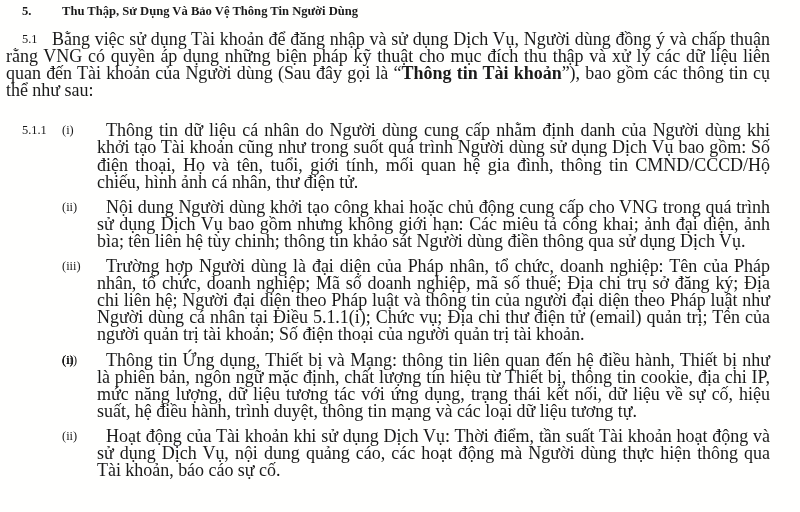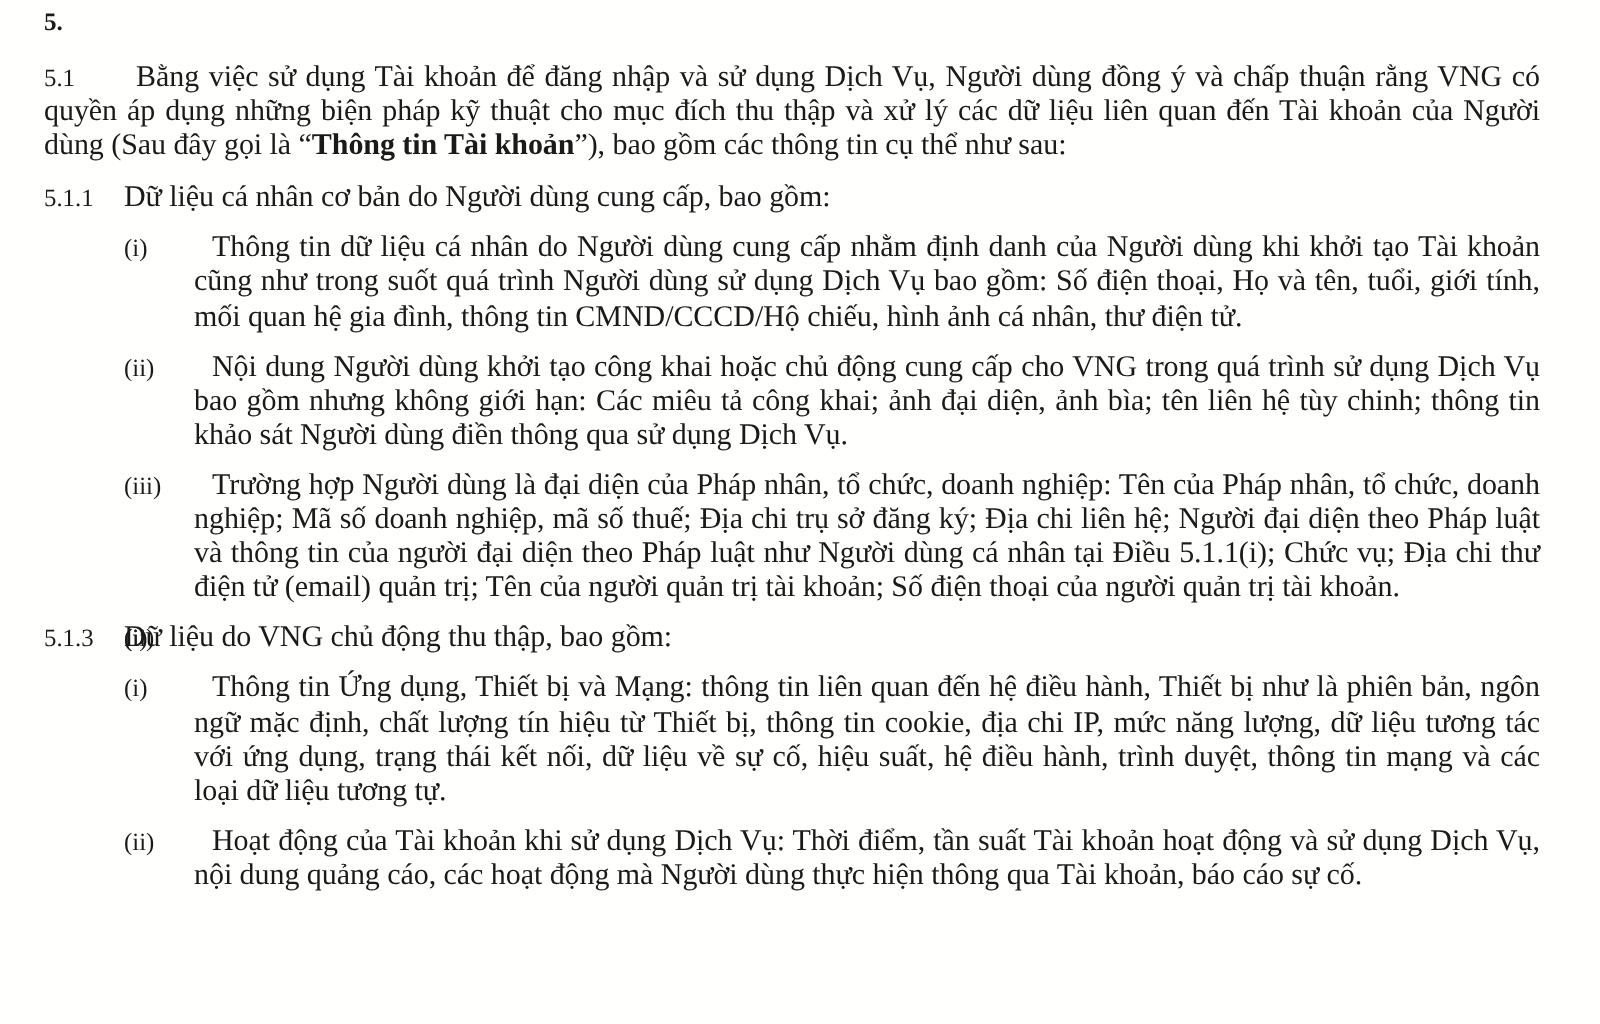--- a/index.html
+++ b/index.html
@@ -32,21 +32,21 @@
   
   .block {
     position: relative;
     box-sizing: border-box;
   }
 
   .block p {
     margin: 0;
     text-align: justify;
     text-justify: inter-word;
-    font-size: 15px;
+    font-size: 18px;
     line-height: 17.1px;
     letter-spacing: -0.03px;
   }
 
   
   .heading-block {
     padding-left: 22px;
     margin-bottom: 11px;
   }
   .heading-block .row {
@@ -62,23 +62,23 @@
   }
   .heading-text {
     font-weight: bold;
     font-size: 12.6px;
     line-height: 17px;
     white-space: nowrap;
   }
 
   
   .clause-1 {
-    padding-left: 22px;
+    padding-left: 6px;
     padding-right: 30px;
-    margin-bottom: 9px;
+    margin-bottom: 23px;
   }
   .clause-1 p {
     text-indent: 46px;
   }
   .clause-1 .num {
     position: absolute;
     left: 22px;
     top: 0;
     font-size: 12.4px;
     line-height: 17.1px;
@@ -124,31 +124,31 @@
 </style>
 </head>
 <body>
 
 <div class="page">
   <div class="doc-body">
 
     <div class="block heading-block">
       <div class="row">
         <span class="heading-num">5.</span>
+        <span class="heading-text">Thu Thập, Sử Dụng Và Bảo Vệ Thông Tin Người Dùng</span>
       </div>
     </div>
 
     <div class="block clause-1">
       <span class="num">5.1</span>
       <p><span>Bằng việc sử dụng Tài khoản để đăng nhập và sử dụng Dịch Vụ, Người dùng đồng ý và chấp thuận rằng VNG có quyền áp dụng những biện pháp kỹ thuật cho mục đích thu thập và xử lý các dữ liệu liên quan đến Tài khoản của Người dùng (Sau đây gọi là “</span><b>Thông tin Tài khoản</b><span>”), bao gồm các thông tin cụ thể như sau:</span></p>
     </div>
 
     <div class="block clause-2">
       <span class="num">5.1.1</span>
-      <p>Dữ liệu cá nhân cơ bản do Người dùng cung cấp, bao gồm:</p>
     </div>
 
     <div class="block roman-item">
       <span class="marker">(i)</span>
       <p>Thông tin dữ liệu cá nhân do Người dùng cung cấp nhằm định danh của Người dùng khi khởi tạo Tài khoản cũng như trong suốt quá trình Người dùng sử dụng Dịch Vụ bao gồm: Số điện thoại, Họ và tên, tuổi, giới tính, mối quan hệ gia đình, thông tin CMND/CCCD/Hộ chiếu, hình ảnh cá nhân, thư điện tử.</p>
     </div>
 
     <div class="block roman-item">
       <span class="marker">(ii)</span>
       <p>Nội dung Người dùng khởi tạo công khai hoặc chủ động cung cấp cho VNG trong quá trình sử dụng Dịch Vụ bao gồm nhưng không giới hạn: Các miêu tả công khai; ảnh đại diện, ảnh bìa; tên liên hệ tùy chinh; thông tin khảo sát Người dùng điền thông qua sử dụng Dịch Vụ.</p>
@@ -161,24 +161,20 @@
 
 
     <div class="block roman-item">
       <span class="marker">(i)</span>
     </div>
 
     <div class="block roman-item">
       <span class="marker">(ii)</span>
     </div>
 
-    <div class="block clause-2">
-      <span class="num">5.1.3</span>
-      <p>Dữ liệu do VNG chủ động thu thập, bao gồm:</p>
-    </div>
 
     <div class="block roman-item">
       <span class="marker">(i)</span>
       <p>Thông tin Ứng dụng, Thiết bị và Mạng: thông tin liên quan đến hệ điều hành, Thiết bị như là phiên bản, ngôn ngữ mặc định, chất lượng tín hiệu từ Thiết bị, thông tin cookie, địa chi IP, mức năng lượng, dữ liệu tương tác với ứng dụng, trạng thái kết nối, dữ liệu về sự cố, hiệu suất, hệ điều hành, trình duyệt, thông tin mạng và các loại dữ liệu tương tự.</p>
     </div>
 
     <div class="block roman-item tight">
       <span class="marker">(ii)</span>
       <p>Hoạt động của Tài khoản khi sử dụng Dịch Vụ: Thời điểm, tần suất Tài khoản hoạt động và sử dụng Dịch Vụ, nội dung quảng cáo, các hoạt động mà Người dùng thực hiện thông qua Tài khoản, báo cáo sự cố.</p>
 

